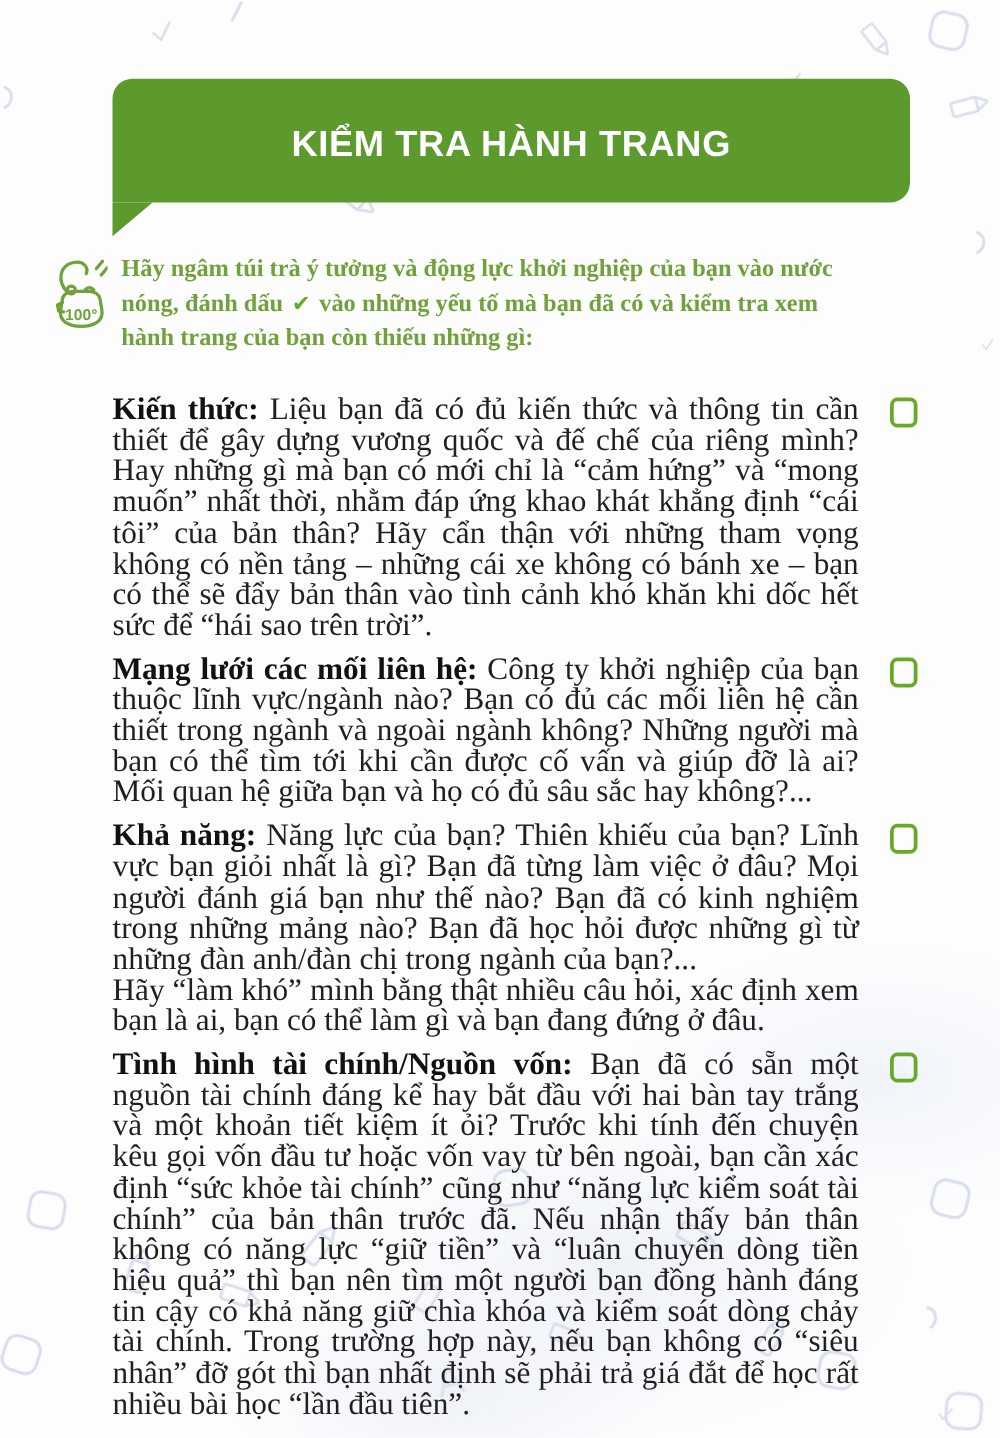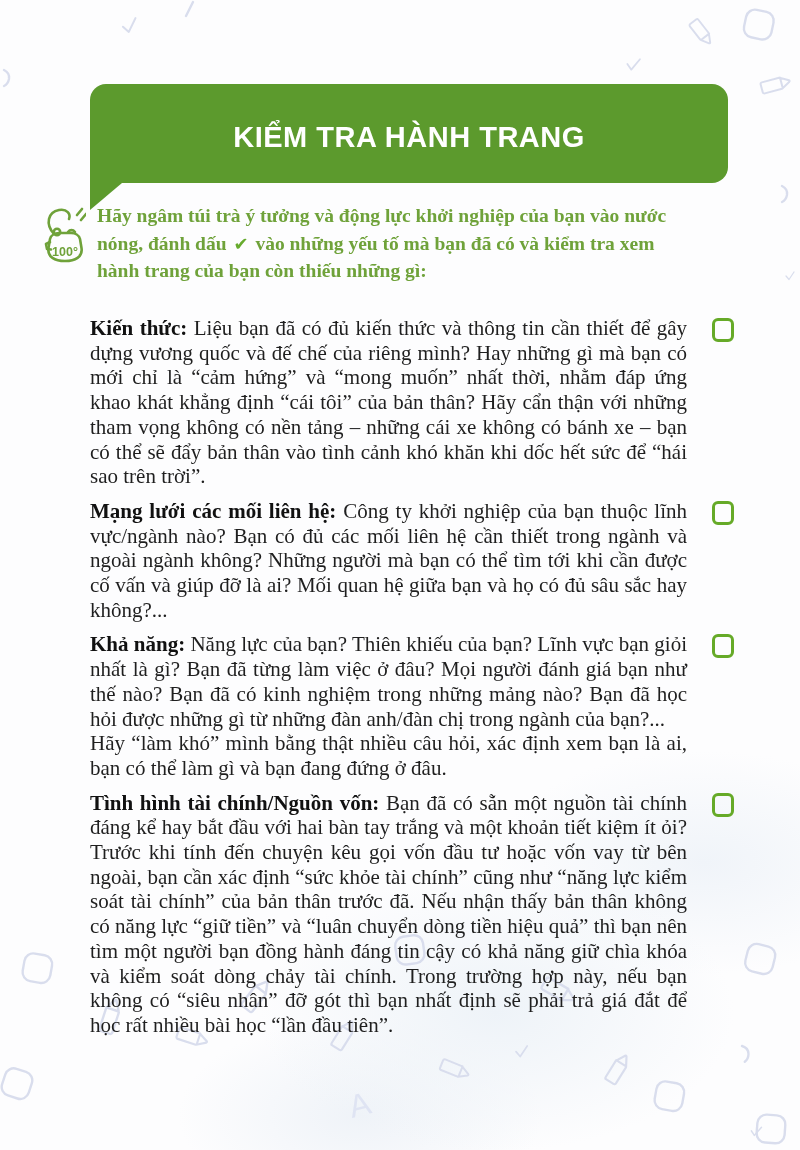--- a/index.html
+++ b/index.html
@@ -10,21 +10,21 @@
       radial-gradient(ellipse 340px 200px at 62% 88%, #eef3f8 0%, rgba(255,255,255,0) 70%),
       radial-gradient(ellipse 300px 160px at 88% 75%, #f0f4f9 0%, rgba(255,255,255,0) 70%),
       radial-gradient(ellipse 260px 140px at 45% 97%, #eff3f8 0%, rgba(255,255,255,0) 70%),
       #fdfdfe;
   }
   .doodles{position:absolute;left:0;top:0;z-index:0;}
   .layer{position:absolute;left:0;top:0;width:800px;height:1150px;z-index:1;}
 
   
   .banner{
-    position:absolute;left:90px;top:84px;width:638px;height:99px;
+    position:absolute;left:90px;top:63px;width:638px;height:99px;
     border-radius:16px 16px 16px 0;
     display:flex;align-items:center;justify-content:center;
   }
   .banner::after{
     content:"";position:absolute;left:0;top:100%;
     width:0;height:0;border-top:27px solid transparent;border-right:32px solid transparent;
     border-top-color:inherit;
   }
   .banner, .banner::after{border-top-color:#5c9a2d;}
   .banner{background:#5c9a2d;}
@@ -39,21 +39,21 @@
   .intro{
     position:absolute;left:97px;top:202px;width:594px;
     font-size:19.5px;line-height:27.5px;font-weight:bold;color:#6fa23a;
   }
   .intro .check{color:#67ab2e;font-family:"DejaVu Sans",sans-serif;font-size:18px;padding:0 2px;}
 
   
   .content{position:absolute;left:90px;top:316px;width:650px;}
   .row{position:relative;margin-bottom:10px;}
   .row p{
-    margin:0;width:597px;font-size:21px;line-height:24.7px;color:#1f1f1f;
+    margin:0;width:597px;font-size:25px;line-height:24.7px;color:#1f1f1f;
     text-align:justify;
     font-family:Liberation Serif, serif;
   }
   .row p b{color:#111;}
   .row .sub{margin-top:0;}
   .checkbox{
     position:absolute;left:622px;top:2px;width:16px;height:18px;
     border:3.4px solid #66aa28;border-radius:6px;background:transparent;
   }
 

